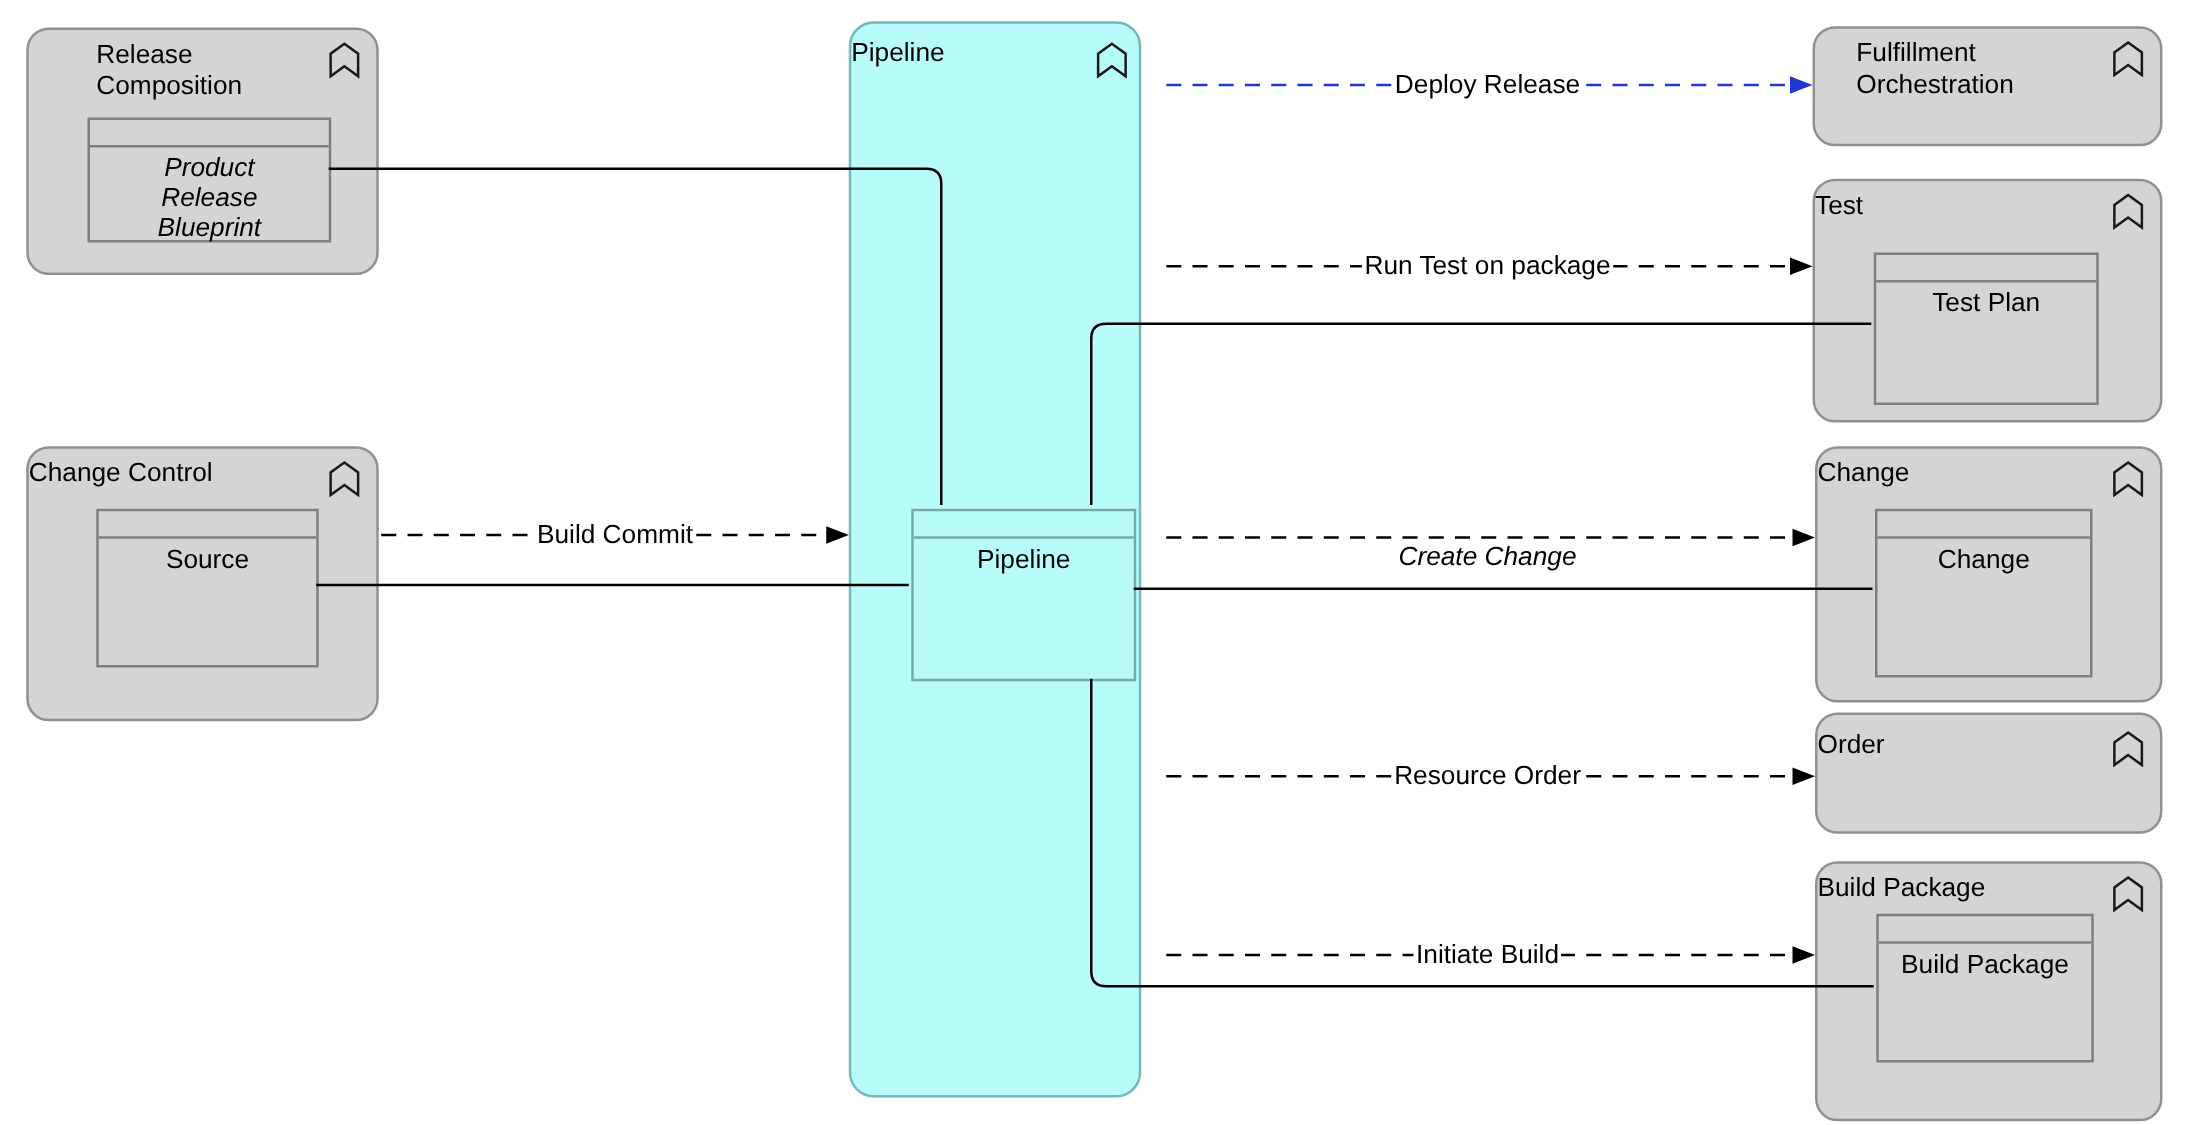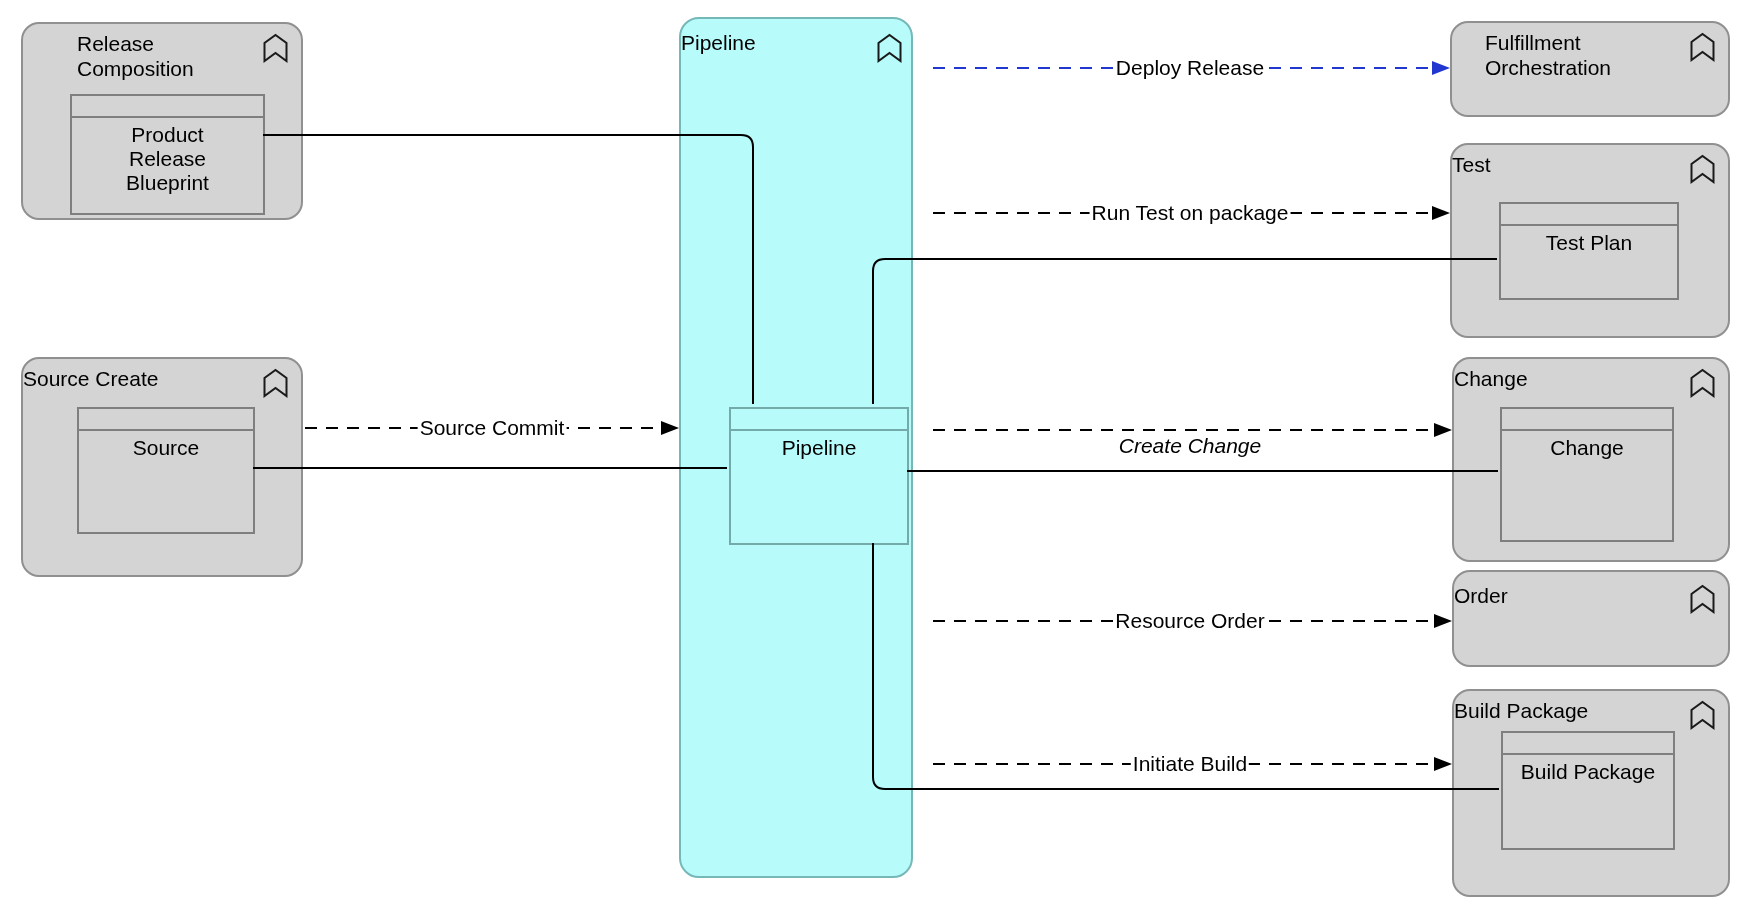--- a/index.html
+++ b/index.html
@@ -77,28 +77,28 @@
 
 <div id="canvas">
 
   <div class="node" style="left:21px;top:22px;width:282px;height:198px;">
     <div class="node-title" style="max-width:170px;">Release Composition</div>
     <span class="bookmark">
       <svg width="27" height="30" viewBox="0 0 26 30">
         <path d="M2 28 L2 10 L13 2 L24 10 L24 28 L13 20 Z" fill="none" stroke="#1a1a1a" stroke-width="2" stroke-linejoin="miter"></path>
       </svg>
     </span>
-    <div class="inner" style="left:47px;top:70px;width:195px;height:121px;">
+    <div class="inner" style="left:47px;top:70px;width:195px;height:100px;font-style:italic;">
       <div class="inner-header"></div>
       <div class="inner-label" style="max-width:110px;">Product Release Blueprint</div>
     </div>
   </div>
 
   <div class="node" style="left:21px;top:357px;width:282px;height:220px;">
-    <div class="node-title">Source Create</div>
+    <div class="node-title">Change Control</div>
     <span class="bookmark">
       <svg width="27" height="30" viewBox="0 0 26 30">
         <path d="M2 28 L2 10 L13 2 L24 10 L24 28 L13 20 Z" fill="none" stroke="#1a1a1a" stroke-width="2"></path>
       </svg>
     </span>
     <div class="inner" style="left:54px;top:48px;width:178px;height:127px;">
       <div class="inner-header"></div>
       <div class="inner-label">Source</div>
     </div>
   </div>
@@ -125,21 +125,21 @@
     </span>
   </div>
 
   <div class="node" style="left:1450px;top:143px;width:280px;height:195px;">
     <div class="node-title">Test</div>
     <span class="bookmark">
       <svg width="27" height="30" viewBox="0 0 26 30">
         <path d="M2 28 L2 10 L13 2 L24 10 L24 28 L13 20 Z" fill="none" stroke="#1a1a1a" stroke-width="2"></path>
       </svg>
     </span>
-    <div class="inner" style="left:47px;top:57px;width:180px;height:98px;">
+    <div class="inner" style="left:47px;top:57px;width:180px;height:122px;">
       <div class="inner-header"></div>
       <div class="inner-label">Test Plan</div>
     </div>
   </div>
 
   <div class="node" style="left:1452px;top:357px;width:278px;height:205px;">
     <div class="node-title">Change</div>
     <span class="bookmark">
       <svg width="27" height="30" viewBox="0 0 26 30">
         <path d="M2 28 L2 10 L13 2 L24 10 L24 28 L13 20 Z" fill="none" stroke="#1a1a1a" stroke-width="2"></path>
@@ -193,20 +193,20 @@
     <path class="dashed" d="M933 430 H1434"></path>
     <polygon class="head-black" points="1452,430 1434,423 1434,437"></polygon>
 
     <path class="dashed" d="M933 621 H1434"></path>
     <polygon class="head-black" points="1452,621 1434,614 1434,628"></polygon>
 
     <path class="dashed" d="M933 764 H1434"></path>
     <polygon class="head-black" points="1452,764 1434,757 1434,771"></polygon>
   </svg>
 
-  <span class="wire-label" style="left:492px;top:428px;">Source Commit</span>
+  <span class="wire-label" style="left:492px;top:428px;">Build Commit</span>
   <span class="wire-label" style="left:1190px;top:68px;">Deploy Release</span>
   <span class="wire-label" style="left:1190px;top:213px;">Run Test on package</span>
   <span class="wire-label" style="left:1190px;top:446px;font-style:italic;">Create Change</span>
   <span class="wire-label" style="left:1190px;top:621px;">Resource Order</span>
   <span class="wire-label" style="left:1190px;top:764px;">Initiate Build</span>
 
 </div>
 
 </body></html>

